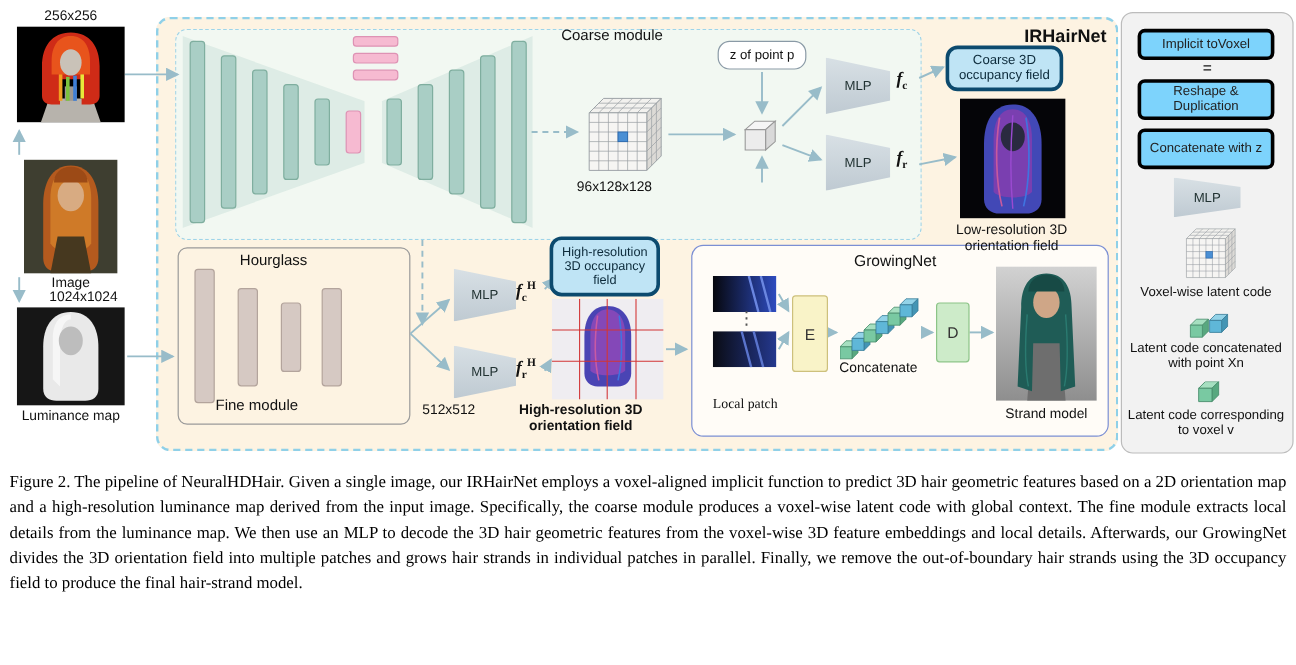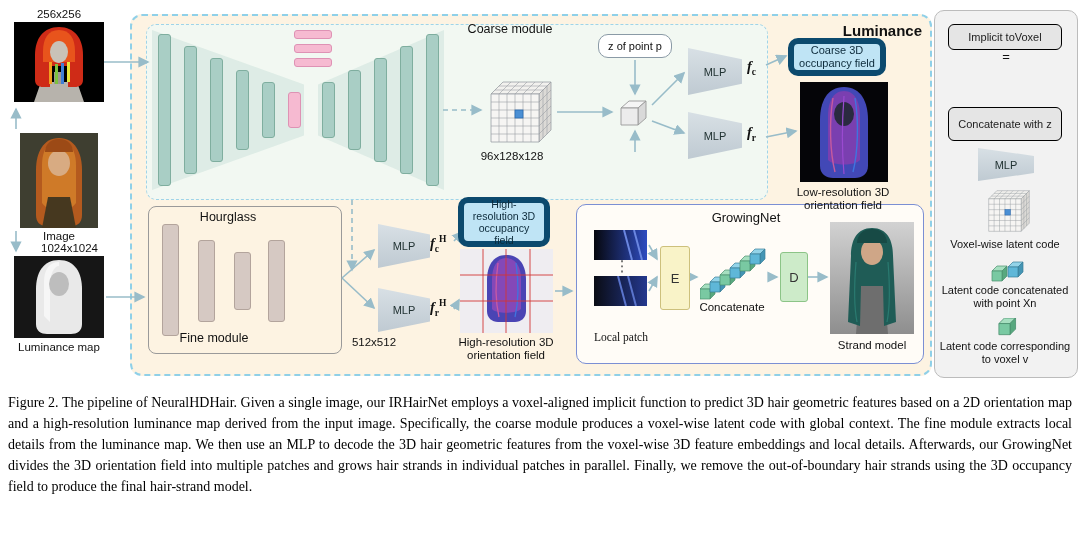--- a/index.html
+++ b/index.html
@@ -6,22 +6,22 @@
   .stage{position:relative;width:1080px;height:554px;background:#fff;font-family:"Liberation Sans",sans-serif;overflow:hidden;}
   .abs{position:absolute;}
   .lbl{font-size:11.5px;line-height:1.15;text-align:center;color:#111;}
   .t13{font-size:12.5px;}
   .obox{background:#fdf3e2;border:2px dashed #8fd0e8;border-radius:12px;}
   .cbox{background:rgba(238,249,246,0.78);border:1.5px dashed #9fd4e8;border-radius:10px;}
   .gbox{background:rgba(255,255,255,0.72);border:1.5px solid #7b8fd4;border-radius:10px;}
   .fbox{border:1.5px solid #9a9a9a;border-radius:8px;}
   .legendpanel{background:#f2f2f2;border:1.5px solid #bcbcbc;border-radius:10px;}
   .roundbox{background:#fff;border:1px solid #8a9aa6;border-radius:10px;display:flex;align-items:center;justify-content:center;text-align:center;font-size:11px;color:#111;padding:1px 4px;box-sizing:border-box;}
-  .bluebox{background:#bfe4f5;border:6px solid #0c4a6e;border-radius:10px;display:flex;align-items:center;justify-content:center;text-align:center;color:#0c2a3a;padding:2px 5px;box-sizing:border-box;line-height:1.15;}
-  .pinkbox{background:#e5e5e5;border:1px solid #000000;border-radius:6px;display:flex;align-items:center;justify-content:center;text-align:center;font-size:11px;color:#222;padding:2px 5px;box-sizing:border-box;line-height:1.15;}
+  .bluebox{background:#bfe4f5;border:3px solid #0c4a6e;border-radius:10px;display:flex;align-items:center;justify-content:center;text-align:center;color:#0c2a3a;padding:2px 5px;box-sizing:border-box;line-height:1.15;}
+  .pinkbox{background:#7dd3fc;border:3px solid #000000;border-radius:6px;display:flex;align-items:center;justify-content:center;text-align:center;font-size:11px;color:#222;padding:2px 5px;box-sizing:border-box;line-height:1.15;}
   .mlp{clip-path:polygon(0 0,100% 24%,100% 76%,0 100%);background:linear-gradient(#d8e0e5,#bfcad2);display:flex;align-items:center;justify-content:center;font-size:11px;color:#233;}
   .bar{position:absolute;width:13px;border:1px solid #7fae9f;background:#a9cec5;border-radius:3px;box-sizing:border-box;}
   .bar.pink{background:#f6bad1;border-color:#de92b4;}
   .hbar{position:absolute;width:38px;height:9px;background:#f6bad1;border:1px solid #de92b4;border-radius:3px;box-sizing:border-box;}
   .bar.fine{width:17px;background:#d6c9c3;border-color:#b3a49c;}
   .poly{position:absolute;background:rgba(150,195,185,0.22);}
   .ebox{background:#f9f3c8;border:1px solid #cdc07c;border-radius:3px;display:flex;align-items:center;justify-content:center;font-size:13px;color:#333;}
   .dbox{background:#cdebc9;border:1px solid #8cc487;border-radius:3px;display:flex;align-items:center;justify-content:center;font-size:13px;color:#333;}
   .fsym{font-family:"Liberation Serif",serif;font-style:italic;font-weight:bold;font-size:14.5px;color:#111;}
   .fsym sub,.fsym sup{font-size:9.5px;font-style:normal;}
@@ -104,21 +104,21 @@
   <div class="abs" style="left:14px;top:256px;">
     <svg width="90" height="82" viewBox="0 0 90 82">
       <rect width="90" height="82" fill="#161616"></rect>
       <path d="M45 4 C29 4 22 17 22 33 L22 68 C22 75 27 78 33 78 L57 78 C63 78 68 75 68 68 L68 33 C68 17 61 4 45 4 Z" fill="#e9e9e9"></path>
       <path d="M45 6 C35 6 30 14 30 26 L30 60 L36 66 L36 30 C36 18 40 10 45 10 Z" fill="#f6f6f6"></path>
       <ellipse cx="45" cy="28" rx="10" ry="12" fill="#bdbdbd"></ellipse>
     </svg>
   </div>
   <div class="abs lbl" style="left:10px;top:341px;width:98px;">Luminance map</div>
 
-  <div class="abs title-bold" style="left:832px;top:22px;width:90px;text-align:right;">Luminance</div>
+  <div class="abs title-bold" style="left:832px;top:22px;width:90px;text-align:right;">IRHairNet</div>
   <div class="abs lbl t13" style="left:440px;top:22px;width:140px;">Coarse module</div>
 
   <div class="poly" style="left:152px;top:30px;width:152px;height:160px;clip-path:polygon(0 0,100% 34%,100% 66%,0 100%);"></div>
   <div class="poly" style="left:318px;top:30px;width:126px;height:160px;clip-path:polygon(0 34%,100% 0,100% 100%,0 66%);"></div>
 
   <div class="bar" style="left:158px;top:34px;height:152px;"></div>
   <div class="bar" style="left:184px;top:46px;height:128px;"></div>
   <div class="bar" style="left:210px;top:58px;height:104px;"></div>
   <div class="bar" style="left:236px;top:70px;height:80px;"></div>
   <div class="bar" style="left:262px;top:82px;height:56px;"></div>
@@ -193,21 +193,21 @@
   <div class="abs" style="left:460px;top:249px;">
     <svg width="93" height="84" viewBox="0 0 93 84">
       <rect width="93" height="84" fill="#efedf1"></rect>
       <path d="M46 6 C33 6 27 17 27 31 L27 62 C27 69 32 73 38 73 L55 73 C61 73 66 69 66 62 L66 31 C66 17 60 6 46 6 Z" fill="#4a44b4"></path>
       <path d="M46 9 C37 9 32 18 32 30 L32 60 C36 65 56 65 61 60 L61 30 C61 18 56 9 46 9 Z" fill="#8448b8"></path>
       <path d="M38 14 C35 35 36 55 39 68" stroke="#c85aa4" stroke-width="1.3" fill="none"></path>
       <path d="M56 14 C59 35 58 55 55 68" stroke="#3f74e0" stroke-width="1.3" fill="none"></path>
       <path d="M0 26 H93 M0 52 H93 M23 0 V84 M46 0 V84 M70 0 V84" stroke="#d23535" stroke-width="0.9"></path>
     </svg>
   </div>
-  <div class="abs lbl" style="left:446px;top:336px;width:120px;">High-resolution 3D orientation field</div>
+  <div class="abs lbl" style="left:424px;top:336px;width:120px;font-weight:bold;">High-resolution 3D orientation field</div>
 
   <div class="abs lbl" style="left:686px;top:211px;width:120px;font-size:13px;">GrowingNet</div>
 
   <div class="abs" style="left:594px;top:230px;">
     <svg width="53" height="30" viewBox="0 0 53 30">
       <defs>
           <linearGradient id="pg1" x1="0" y1="0" x2="1" y2="0">
             <stop offset="0" stop-color="#06070d"></stop>
             <stop offset="1" stop-color="#2e4cc0"></stop>
           </linearGradient>
@@ -284,20 +284,21 @@
       <path d="M42 6 C27 6 21 18 21 34 L18 100 L30 104 L31 64 L53 64 L54 104 L66 100 L63 34 C63 18 57 6 42 6 Z" fill="#1f5c56"></path>
       <ellipse cx="42" cy="30" rx="11" ry="13" fill="#cfa687"></ellipse>
       <path d="M42 7 C33 7 27 13 27 21 L57 21 C57 13 51 7 42 7 Z" fill="#174a45"></path>
       <path d="M26 40 C24 65 24 85 27 100 M58 40 C60 65 60 85 57 100" stroke="#2a7a70" stroke-width="1.2" fill="none"></path>
     </svg>
   </div>
   <div class="abs lbl" style="left:826px;top:339px;width:92px;">Strand model</div>
 
   <div class="abs pinkbox" style="left:948px;top:24px;width:114px;height:26px;">Implicit toVoxel</div>
   <div class="abs lbl" style="left:994px;top:50px;width:24px;font-size:13px;">=</div>
+  <div class="abs pinkbox" style="left:948px;top:66px;width:114px;height:34px;">Reshape &amp; Duplication</div>
   <div class="abs pinkbox" style="left:948px;top:107px;width:114px;height:34px;">Concatenate with z</div>
   <div class="abs mlp" style="left:978px;top:148px;width:56px;height:33px;">MLP</div>
 
   <div class="abs" style="left:986px;top:188px;">
     <svg width="46" height="46" viewBox="0 0 68 68">
       <polygon points="4,16 16,4 64,4 52,16" fill="#f2f1ee" stroke="#9aa0a4" stroke-width="0.8"></polygon>
       <polygon points="52,16 64,4 64,52 52,64" fill="#dcdad6" stroke="#9aa0a4" stroke-width="0.8"></polygon>
       <polygon points="4,16 52,16 52,64 4,64" fill="#f6f5f3" stroke="#9aa0a4" stroke-width="0.8"></polygon>
       <path d="M12 16 V64 M20 16 V64 M28 16 V64 M36 16 V64 M44 16 V64 M4 24 H52 M4 32 H52 M4 40 H52 M4 48 H52 M4 56 H52" stroke="#9aa0a4" stroke-width="0.7"></path>
       <path d="M12 16 L24 4 M20 16 L32 4 M28 16 L40 4 M36 16 L48 4 M44 16 L56 4 M8 12 H56 M12 8 H60" stroke="#9aa0a4" stroke-width="0.7"></path>

